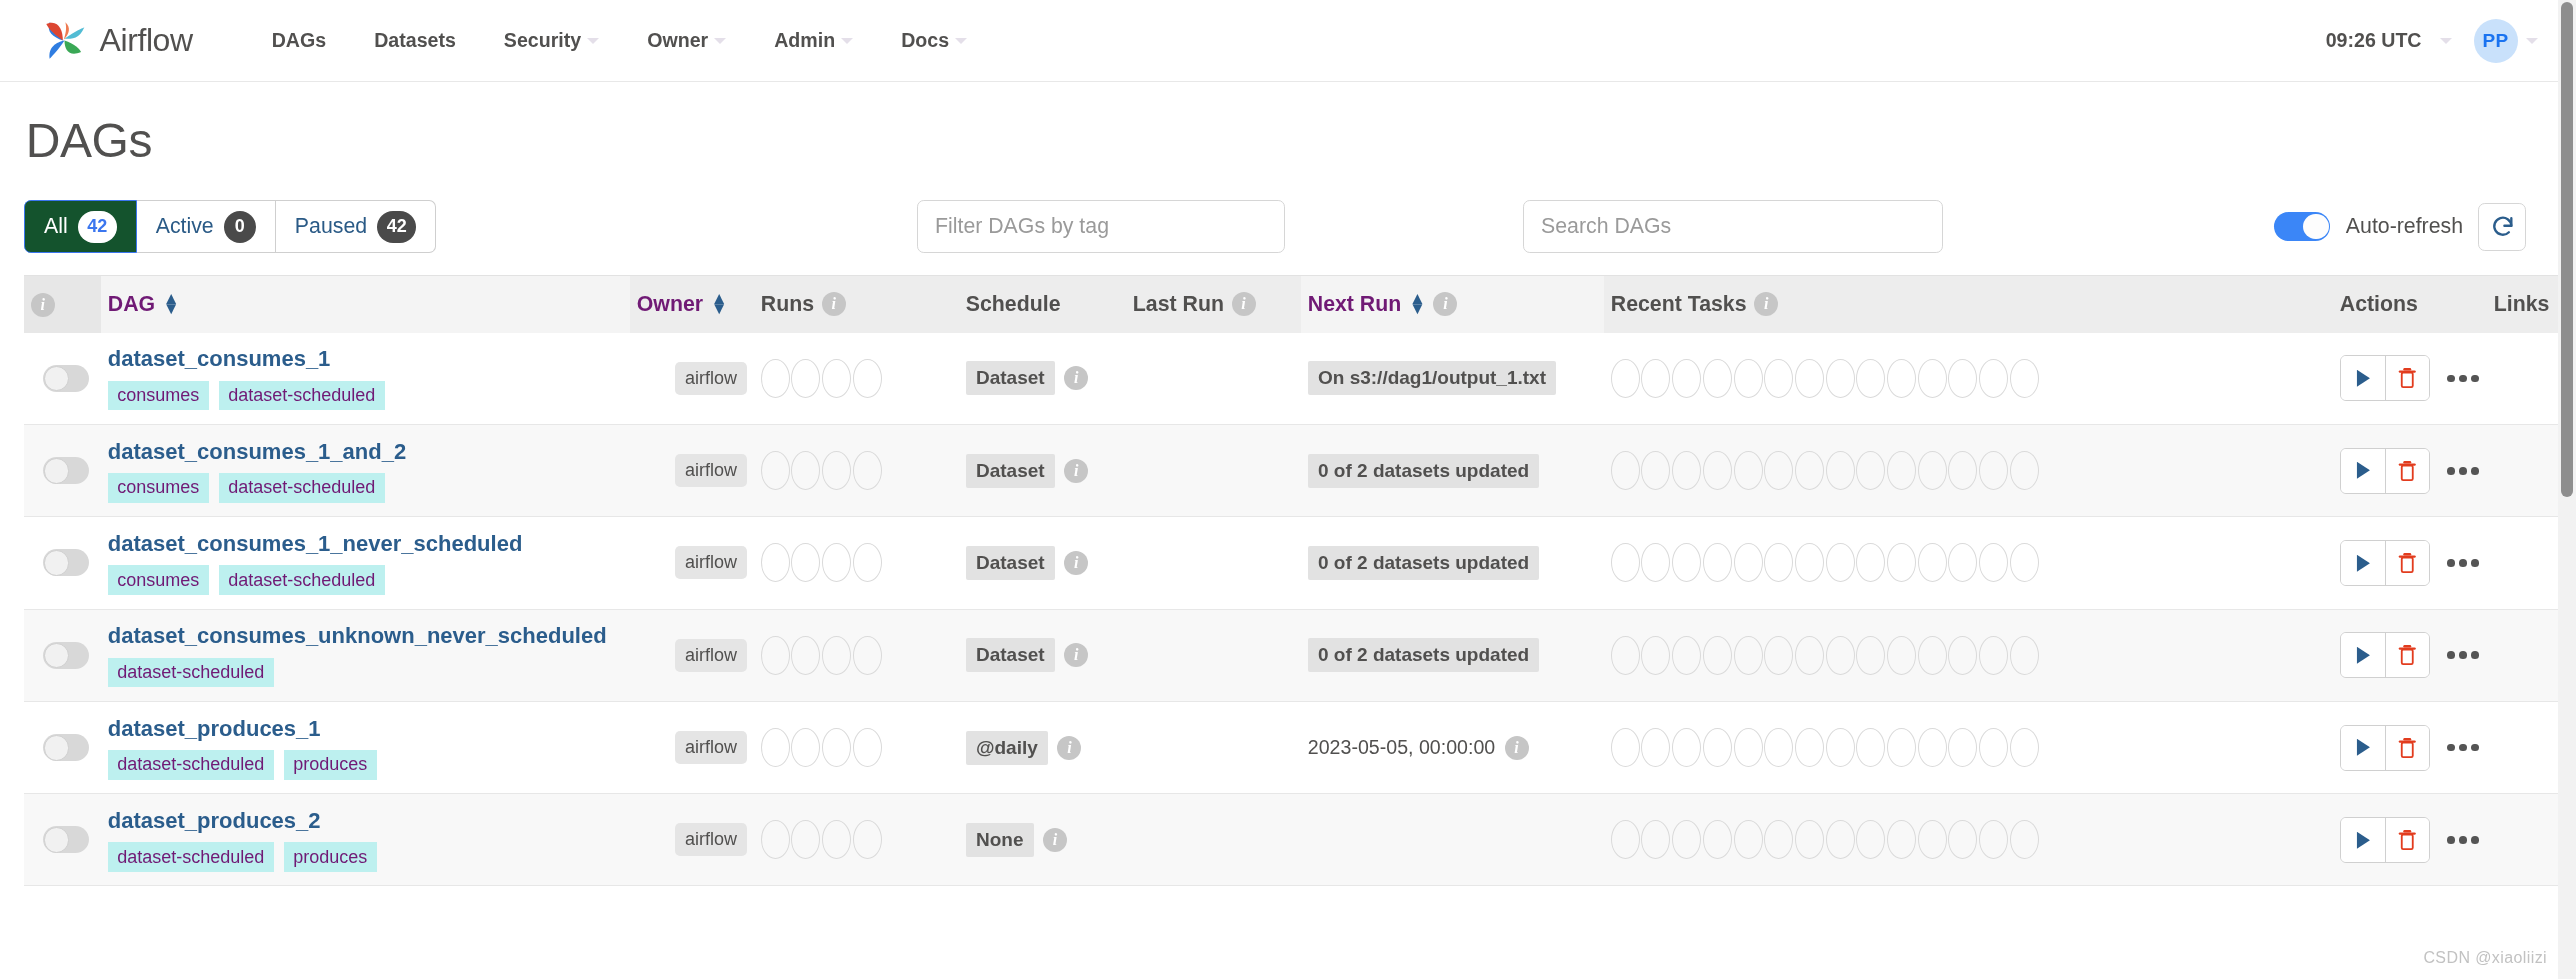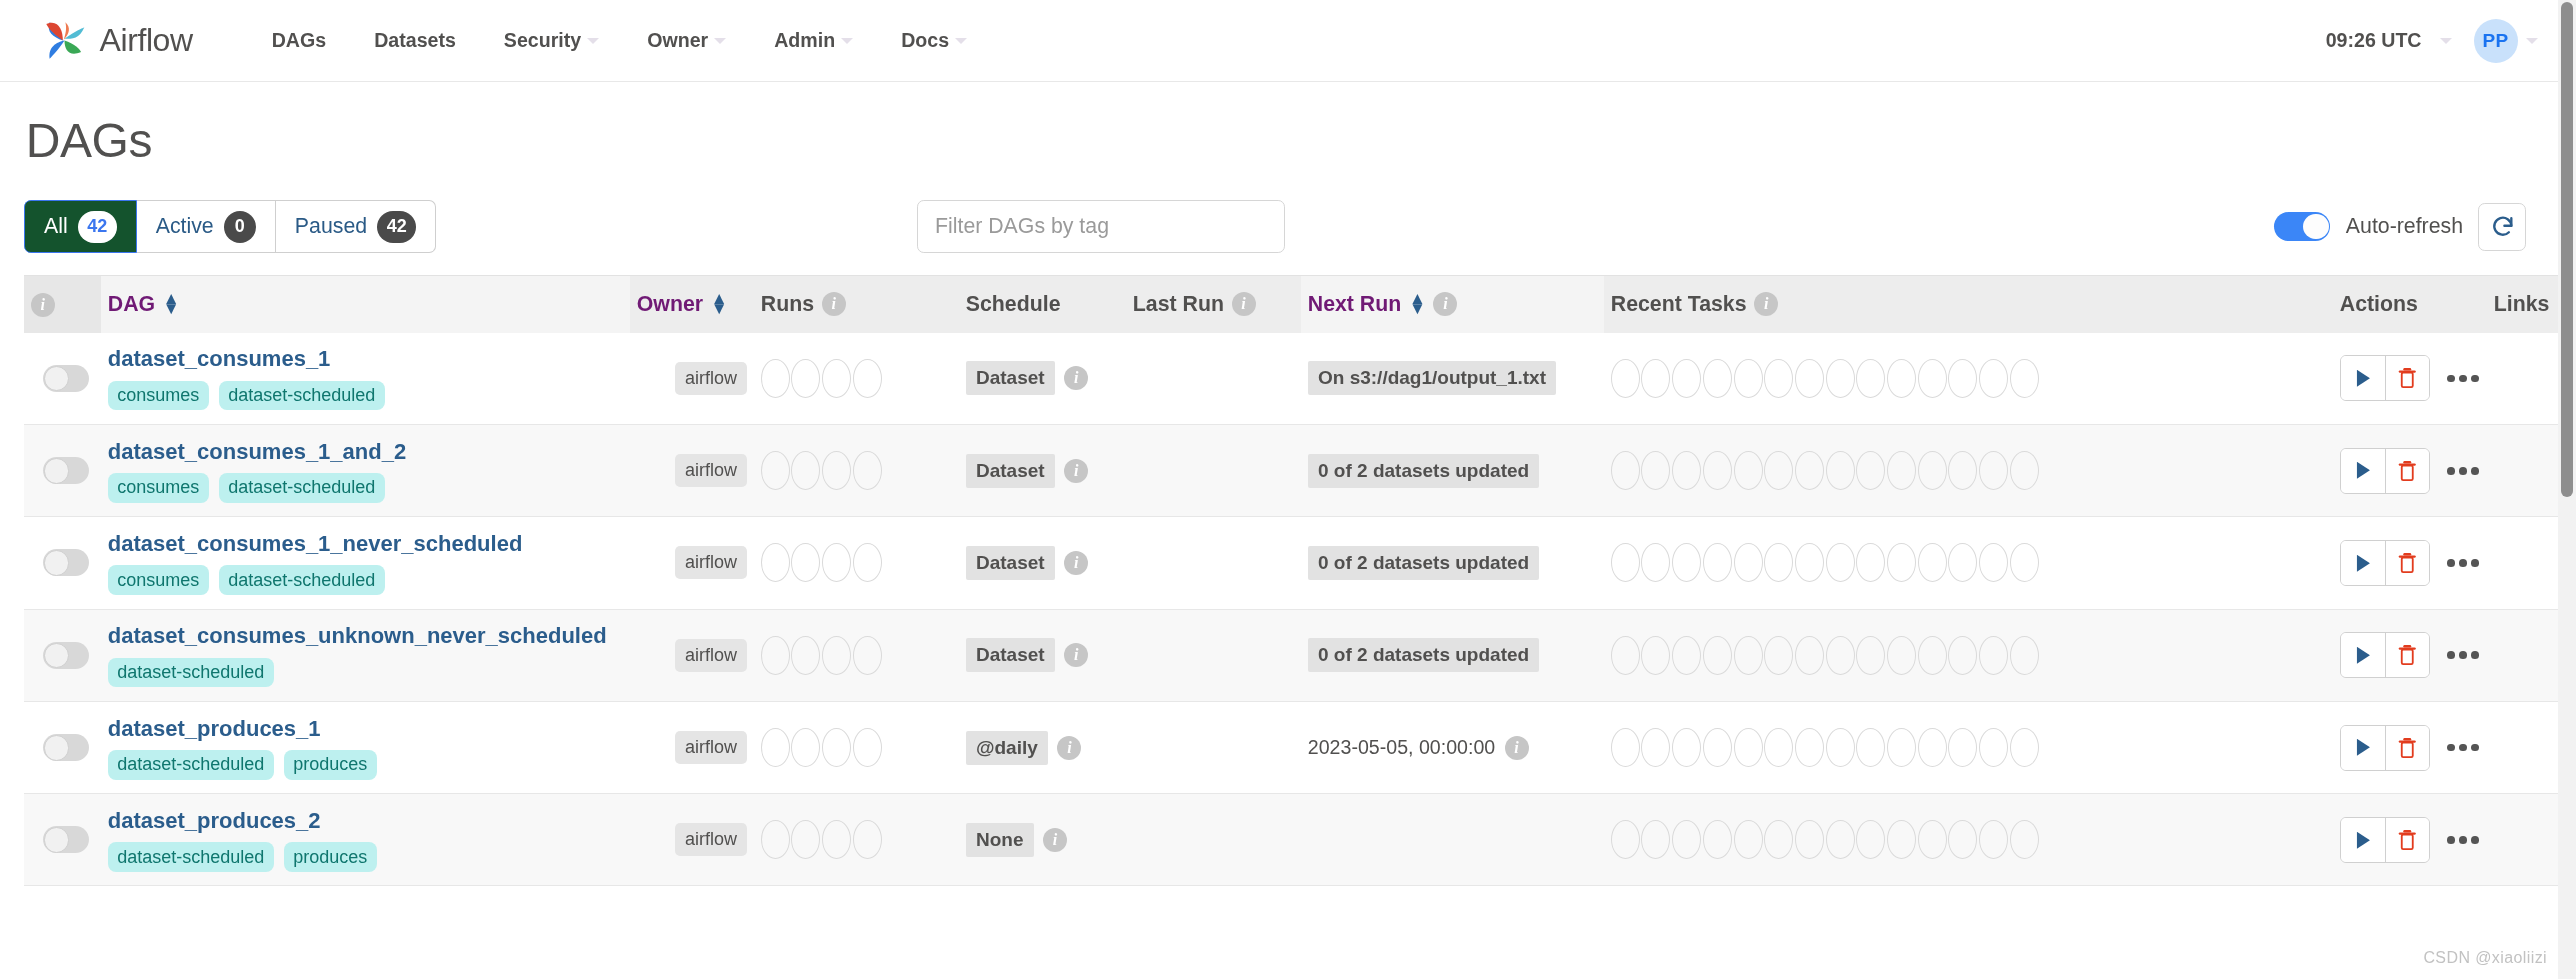--- a/index.html
+++ b/index.html
@@ -182,22 +182,22 @@
     width: 25.6px; height: 25.6px; border-radius: 50%;
     background: #f1f1f1; border: 0.9px solid #cfcfcf;
   }
   .dag-name {
     font-size: 22px; font-weight: bold; color: #2b5d8c;
     text-decoration: none; display: block; cursor: pointer;
     white-space: nowrap;
   }
   .tags { margin-top: 8.5px; display: flex; gap: 10.2px; flex-wrap: wrap; }
   .tag {
-    background: #bdf0ef; color: #0f766e;
-    border-radius: 8px; padding: 4.3px 9.4px;
+    background: #bdf0ef; color: #701a75;
+    border-radius: 0; padding: 4.3px 9.4px;
     font-size: 18px; cursor: pointer; white-space: nowrap;
   }
   .owner-badge {
     background: #e5e5e5; color: #51504f;
     border-radius: 5.1px; padding: 6px 10.2px;
     font-size: 18px; display: inline-block; white-space: nowrap;
   }
   .td-owner { text-align: right; }
   .circles { display: flex; align-items: center; gap: 1.7px; }
   .circ {
@@ -309,20 +309,21 @@
         <span>Active</span>
         <span class="count-badge">0</span>
       </div>
       <div class="filter-btn">
         <span>Paused</span>
         <span class="count-badge">42</span>
       </div>
     </div>
 
     <input id="tag-filter" class="tb-input" type="text" placeholder="Filter DAGs by tag" style="">
+    <input id="search-dags" class="tb-input" type="text" placeholder="Search DAGs" style="">
 
     <div class="refresh-area">
       <div class="switch">
         <span class="knob"></span>
       </div>
       <span class="switch-label">Auto-refresh</span>
       <div class="refresh-btn">
         <svg width="25.6" height="25.6" viewBox="0 0 24 24" fill="none" stroke="#2b5d8c" stroke-width="2.2">
           <path d="M20 11a8 8 0 1 0-2.3 6.1" stroke-linecap="round"></path>
           <polyline points="20,4 20,11 13.5,11" stroke-linecap="round" stroke-linejoin="round"></polyline>

